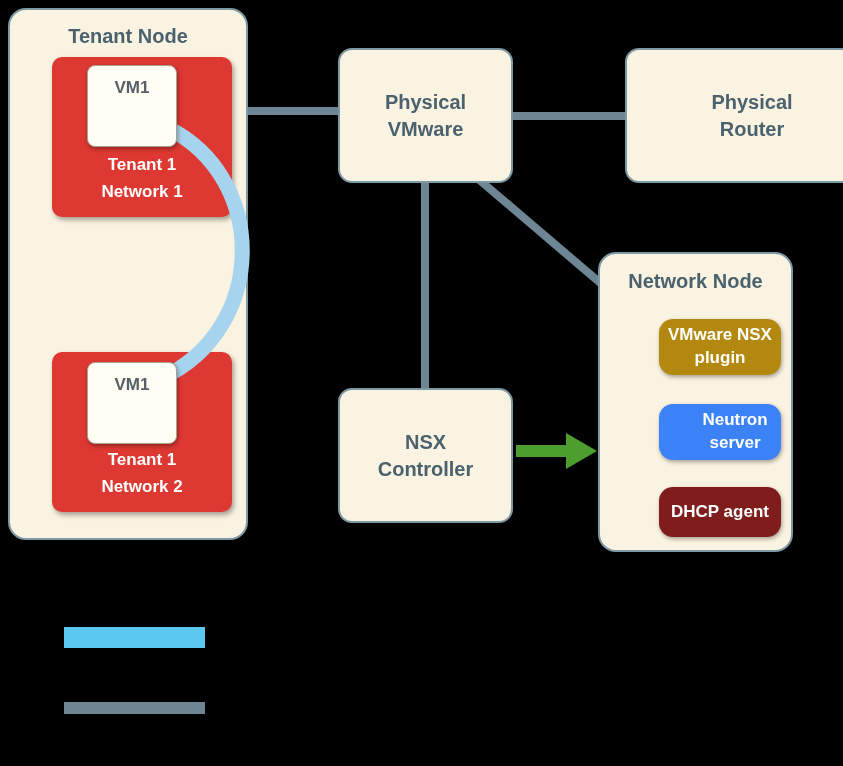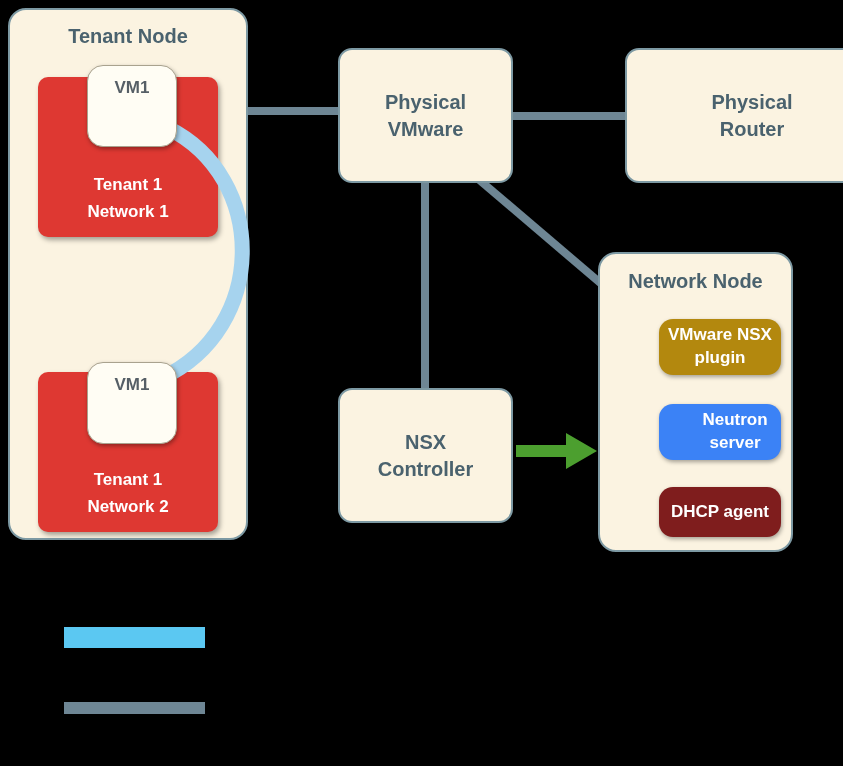--- a/index.html
+++ b/index.html
@@ -36,47 +36,46 @@
     font-weight: bold;
     font-size: 20px;
     text-align: center;
     line-height: 1.35;
   }
 
   
   .compute { left: 8px; top: 8px; width: 240px; height: 532px; border-radius: 18px; }
   .compute .node-title { margin-top: 13px; }
   .tenant {
-    position: absolute; left: 28px; width: 180px; height: 160px;
+    position: absolute; left: 42px; width: 180px; height: 160px;
     background: var(--tenant_red, #DE3832);
     border-radius: 10px;
     box-shadow: 2px 3px 5px rgba(0,0,0,0.35);
     z-index: 1;
-    margin-top: 20px;
   }
   .tenant-1 { top: 47px; }
   .tenant-2 { top: 342px; }
   .tenant-label {
     position: absolute; bottom: 12px; width: 100%;
     display: flex; flex-direction: column; align-items: center;
     color: #ffffff; font-weight: bold; font-size: 17px; line-height: 27px;
     text-align: center;
   }
   svg.tunnel { position: absolute; left: 0; top: 0; z-index: 2; pointer-events: none; }
   .tunnel-arc {
     stroke: var(--tunnel_blue, #A6D3EE);
     stroke-width: 15;
     stroke-linecap: round;
     fill: none;
   }
   .vm {
     position: absolute; left: 77px; width: 90px; height: 82px;
     background: var(--vm_fill, #FFFDF4);
     border: 1px solid #a9a28e;
-    border-radius: 16px;
+    border-radius: 8px;
     box-shadow: 1px 2px 4px rgba(0,0,0,0.35);
     z-index: 3;
     display: flex; justify-content: center;
     padding-top: 12px;
     color: #565F66; font-weight: bold; font-size: 17px;
   }
   .vm-1 { top: 55px; }
   .vm-2 { top: 352px; }
 
   

